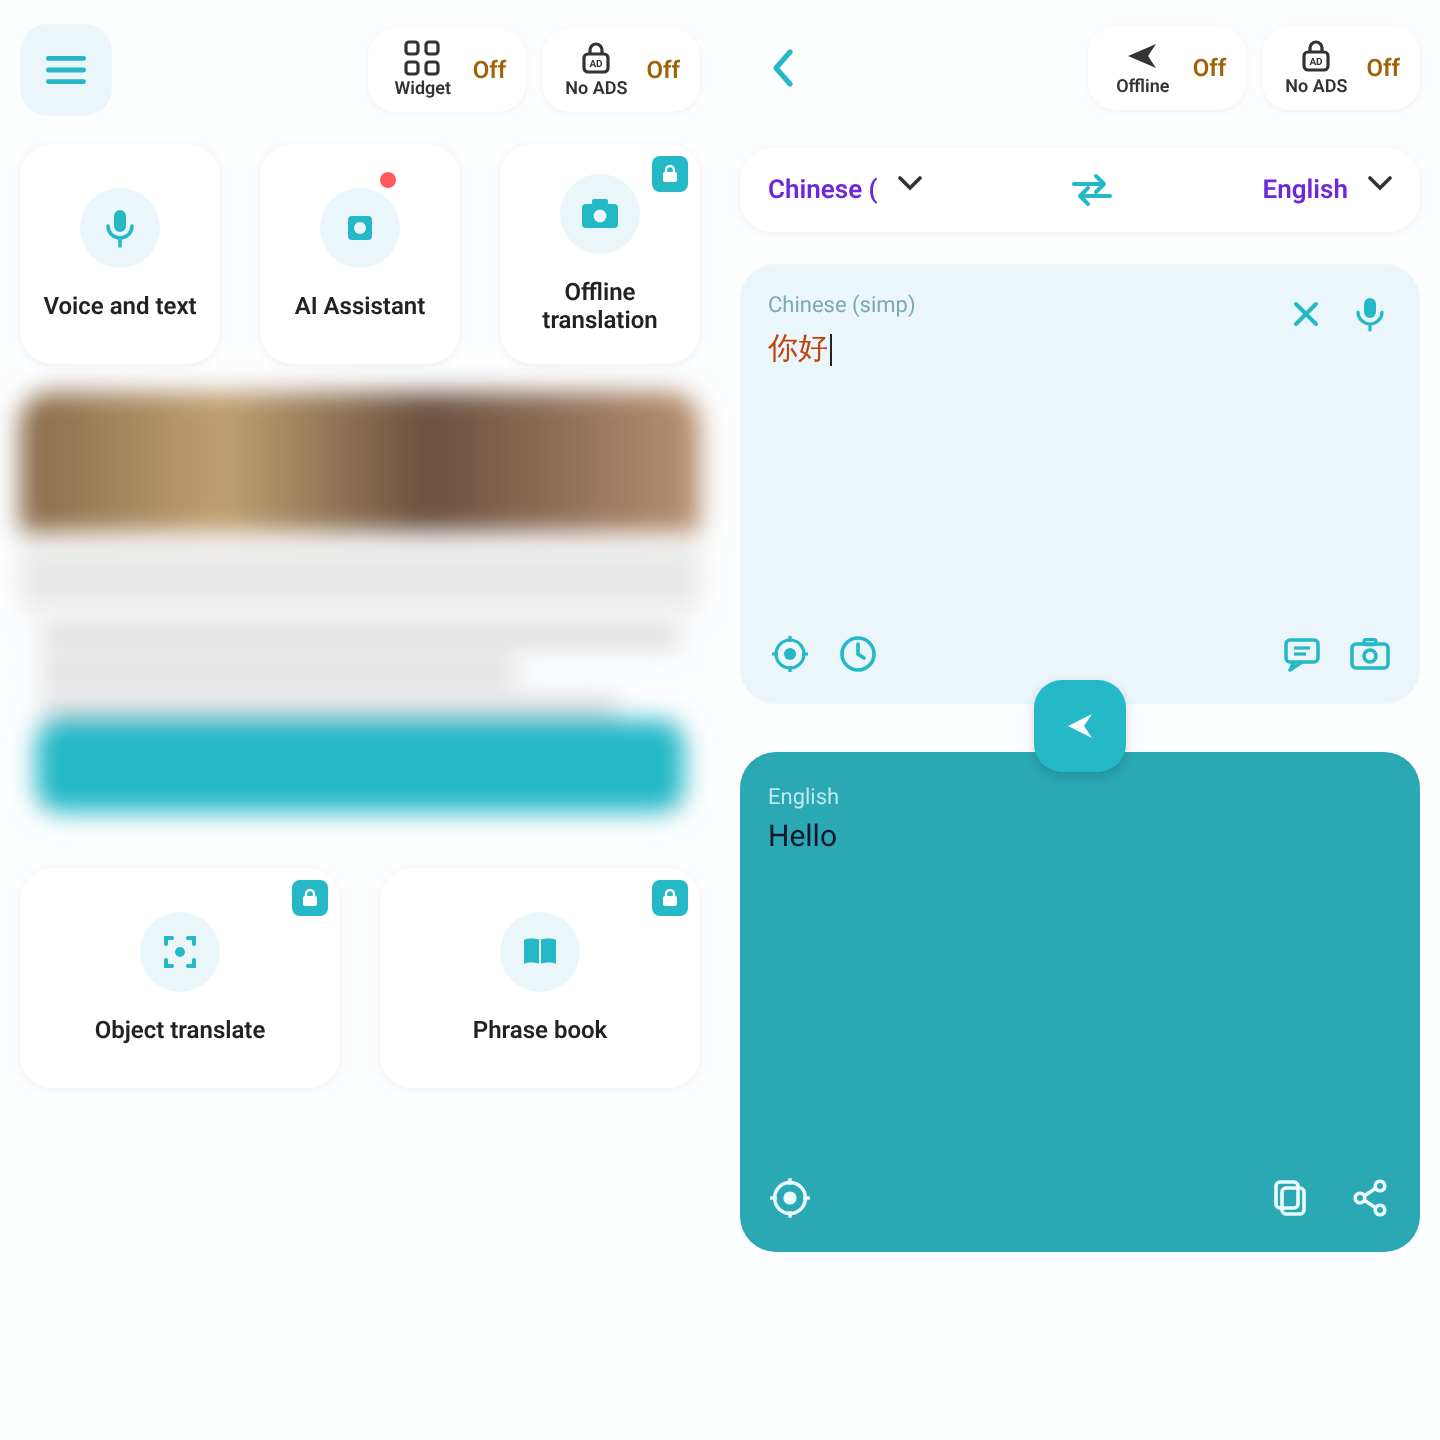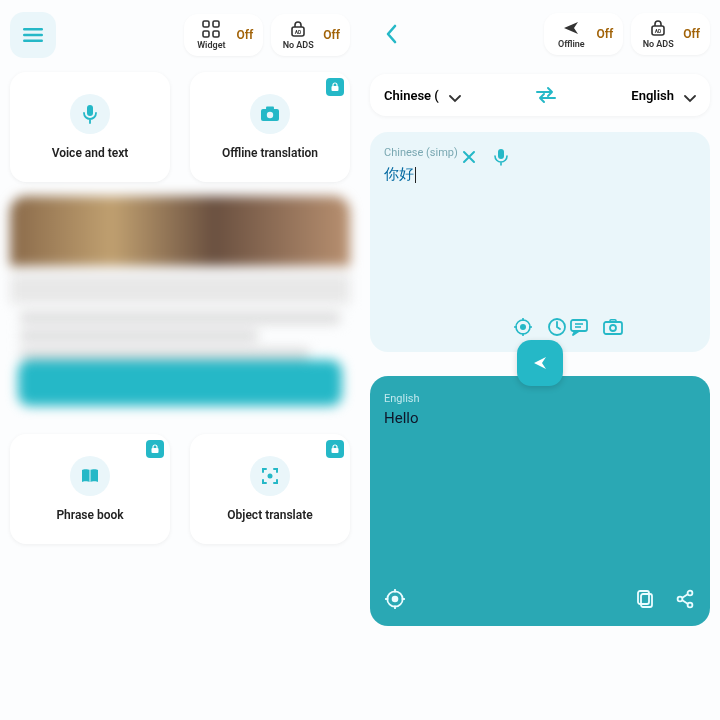--- a/index.html
+++ b/index.html
@@ -20,26 +20,26 @@
   .badge-lock { position:absolute; top:6px; right:6px; width:18px; height:18px; background:#25b8c7; border-radius:4px; display:flex; align-items:center; justify-content:center;}
   .badge-dot { position:absolute; top:14px; right:32px; width:8px; height:8px; background:#ff5a5a; border-radius:50%;}
   .blurred-block { margin-top:14px; height:216px; border-radius:16px; overflow:hidden; position:relative; filter: blur(6px); }
   .blurred-block .fake1 { height:70px; background: linear-gradient(90deg,#8a6a4a 0%, #c0a070 30%, #6a5040 60%, #b89070 100%);}
   .blurred-block .fake2 { height:30px; background: #e8e8e8; margin:8px 0;}
   .blurred-block .faketext { height:12px; background:#ddd; margin:6px 10px; border-radius:3px;}
   .blurred-block .cta { position:absolute; left:8px; right:8px; bottom:6px; height:46px; background:#25b8c7; border-radius:12px;}
   .right .topbar2 { display:flex; gap:8px; align-items:center; justify-content:flex-end;}
   .back-btn { width:44px; height:44px; display:flex; align-items:center; justify-content:center; border-radius:12px;}
   .lang-row { margin-top:18px; background:#fff; border-radius:16px; box-shadow:0 1px 4px rgba(0,0,0,0.05); padding:12px 14px; display:flex; align-items:center; justify-content:space-between;}
-  .lang-sel { display:flex; align-items:flex-end; gap:10px; font-size:13px; font-weight:600; color:#000000;}
+  .lang-sel { display:flex; align-items:flex-start; gap:10px; font-size:13px; font-weight:600; color:#6d28d9;}
   .swap { color:#25b8c7; }
-  .input-card { margin-top:16px; background:#eaf6fa; border-radius:18px; padding:14px; height:220px; position:relative; display:flex; flex-direction:row;}
+  .input-card { margin-top:16px; background:#eaf6fa; border-radius:18px; padding:14px; height:220px; position:relative; display:flex; flex-direction:column;}
   .input-card .srclbl { font-size:11px; color:#7aa8b2;}
   .input-card .row1 { display:flex; justify-content:space-between; align-items:flex-start;}
-  .input-card .txt { font-size:15px; color:#0369a1; margin-top:6px; display:flex; align-items:center;}
+  .input-card .txt { font-size:15px; color:#c2410c; margin-top:6px; display:flex; align-items:center;}
   .caret { display:inline-block; width:1px; height:16px; background:#222; margin-left:1px;}
   .input-actions { display:flex; gap:10px; }
   .input-bottom { margin-top:auto; display:flex; justify-content:space-between; align-items:center;}
   .mini-icon { width:22px; height:22px; display:flex; align-items:center; justify-content:center; color:#25b8c7;}
   .send-btn { width:46px; height:46px; border-radius:14px; background:#25b8c7; display:flex; align-items:center; justify-content:center; margin:-12px auto 0; position:relative; z-index:2; box-shadow:0 2px 6px rgba(0,0,0,0.15);}
   .output-card { margin-top:-10px; background:#2aa8b4; border-radius:18px; padding:16px 14px; height:250px; position:relative; display:flex; flex-direction:column; color:#eafcff;}
   .output-card .dstlbl { font-size:11px; color:#bfe8ee;}
   .output-card .out { font-size:15px; margin-top:4px; color:#0f172a;}
   .output-bottom { margin-top:auto; display:flex; justify-content:space-between; align-items:center;}
   .wicon { color:#eafcff; }
@@ -88,20 +88,30 @@
     <div class="feature-card">
       <div class="circle">
           <svg width="16" height="20" viewBox="0 0 16 20">
             <rect x="5" y="1" width="6" height="11" rx="3" fill="#25b8c7"></rect>
             <path d="M2 9a6 6 0 0012 0M8 15v4" stroke="#25b8c7" stroke-width="1.8" fill="none" stroke-linecap="round"></path>
           </svg>
         </div>
       <div class="title">Voice and text</div>
     </div>
     <div class="feature-card">
+      <div class="badge-dot"></div>
+      <div class="circle">
+          <svg width="20" height="20" viewBox="0 0 20 20">
+            <rect x="4" y="4" width="12" height="12" rx="2" fill="#25b8c7"></rect>
+            <circle cx="10" cy="10" r="3" fill="#eaf6fa"></circle>
+          </svg>
+        </div>
+      <div class="title">AI Assistant</div>
+    </div>
+    <div class="feature-card">
       <div class="badge-lock">
           <svg width="10" height="10" viewBox="0 0 10 10">
             <rect x="1.5" y="4" width="7" height="5" rx="1" fill="#fff"></rect>
             <path d="M3 4V3a2 2 0 014 0v1" stroke="#fff" stroke-width="1.2" fill="none"></path>
           </svg>
         </div>
       <div class="circle">
           <svg width="20" height="16" viewBox="0 0 20 16">
             <rect x="1" y="3" width="18" height="12" rx="2" fill="#25b8c7"></rect>
             <circle cx="10" cy="9" r="3.2" fill="#eaf6fa"></circle>
@@ -123,41 +133,41 @@
 
   <div class="feature-row" style="margin-top:22px">
     <div class="feature-card">
       <div class="badge-lock">
           <svg width="10" height="10" viewBox="0 0 10 10">
             <rect x="1.5" y="4" width="7" height="5" rx="1" fill="#fff"></rect>
             <path d="M3 4V3a2 2 0 014 0v1" stroke="#fff" stroke-width="1.2" fill="none"></path>
           </svg>
         </div>
       <div class="circle">
-          <svg width="20" height="16" viewBox="0 0 20 16">
-            <path d="M10 2C8 1 3 1 2 2v12c1-1 6-1 8 0 2-1 7-1 8 0V2c-1-1-6-1-8 0z" fill="#25b8c7"></path>
-            <line x1="10" y1="2" x2="10" y2="14" stroke="#eaf6fa" stroke-width="1"></line>
-          </svg>
-        </div>
-      <div class="title">Phrase book</div>
+          <svg width="20" height="20" viewBox="0 0 20 20">
+            <path d="M3 6V3h3M17 6V3h-3M3 14v3h3M17 14v3h-3" stroke="#25b8c7" stroke-width="2" fill="none" stroke-linecap="round"></path>
+            <circle cx="10" cy="10" r="2.5" fill="#25b8c7"></circle>
+          </svg>
+        </div>
+      <div class="title">Object translate</div>
     </div>
     <div class="feature-card">
       <div class="badge-lock">
           <svg width="10" height="10" viewBox="0 0 10 10">
             <rect x="1.5" y="4" width="7" height="5" rx="1" fill="#fff"></rect>
             <path d="M3 4V3a2 2 0 014 0v1" stroke="#fff" stroke-width="1.2" fill="none"></path>
           </svg>
         </div>
       <div class="circle">
-          <svg width="20" height="20" viewBox="0 0 20 20">
-            <path d="M3 6V3h3M17 6V3h-3M3 14v3h3M17 14v3h-3" stroke="#25b8c7" stroke-width="2" fill="none" stroke-linecap="round"></path>
-            <circle cx="10" cy="10" r="2.5" fill="#25b8c7"></circle>
-          </svg>
-        </div>
-      <div class="title">Object translate</div>
+          <svg width="20" height="16" viewBox="0 0 20 16">
+            <path d="M10 2C8 1 3 1 2 2v12c1-1 6-1 8 0 2-1 7-1 8 0V2c-1-1-6-1-8 0z" fill="#25b8c7"></path>
+            <line x1="10" y1="2" x2="10" y2="14" stroke="#eaf6fa" stroke-width="1"></line>
+          </svg>
+        </div>
+      <div class="title">Phrase book</div>
     </div>
   </div>
 </div>
 
 <div class="panel right">
 
   <div class="topbar2">
     <div class="back-btn">
       <svg width="14" height="20" viewBox="0 0 14 20">
           <path d="M10 2L3 10l7 8" stroke="#25b8c7" stroke-width="2.6" fill="none" stroke-linecap="round" stroke-linejoin="round"></path>

